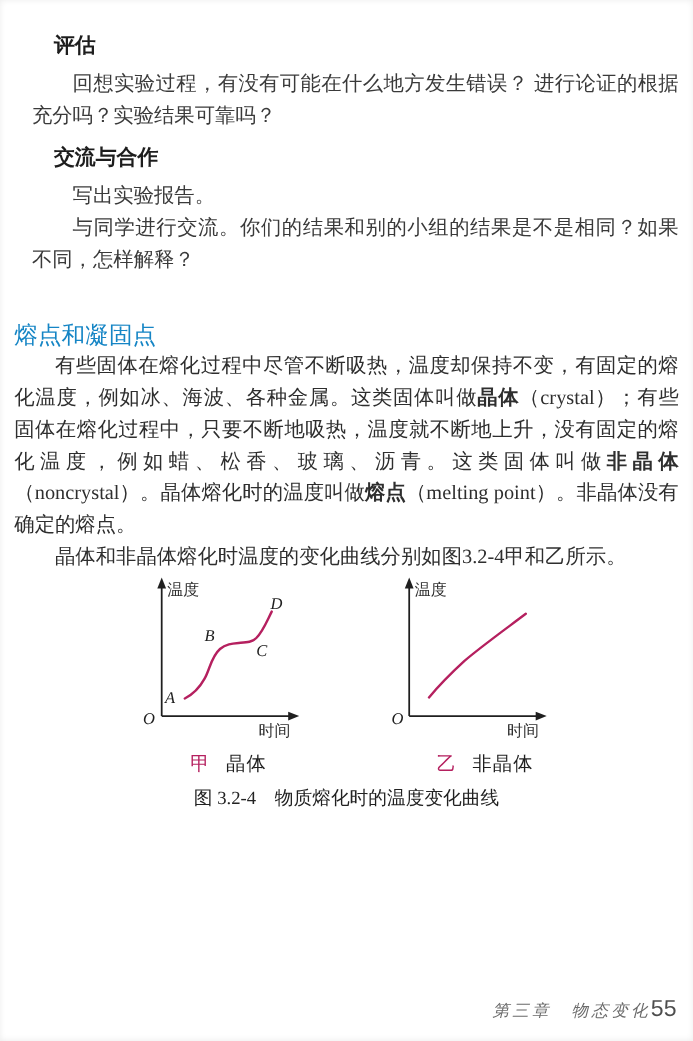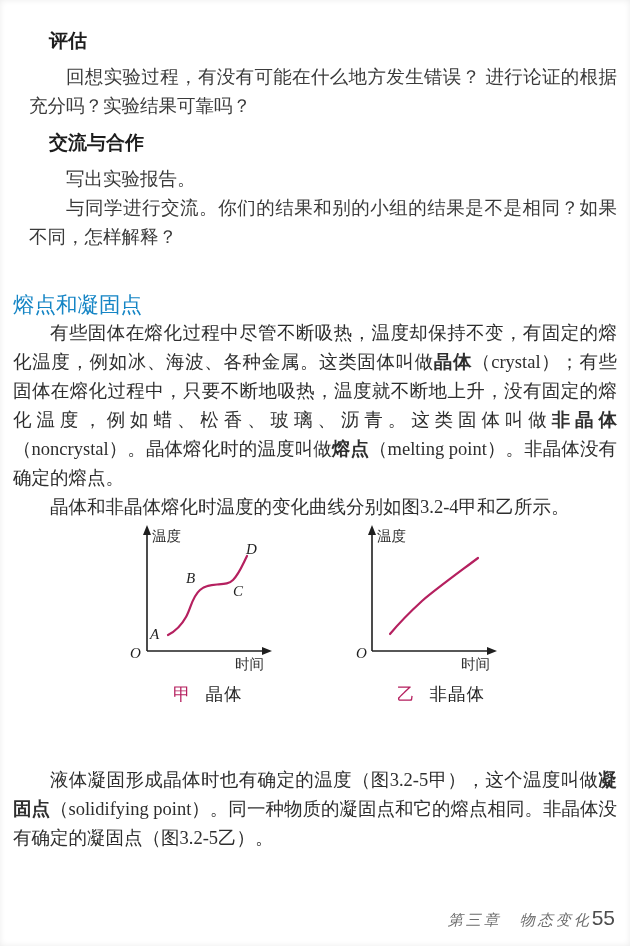--- a/index.html
+++ b/index.html
@@ -108,22 +108,22 @@
       <path d="M 40 112 C 50 100, 60 90, 72 79 C 86 67, 104 54, 128 36" fill="none" stroke="#b5205f" stroke-width="2.2" stroke-linecap="round"></path>
     </svg>
 
     <div class="sub-caption cap-left">
       <span class="tag">甲</span><span>晶体</span>
     </div>
     <div class="sub-caption cap-right">
       <span class="tag">乙</span><span>非晶体</span>
     </div>
 
+    <div class="fig-caption">图 3.2-4　物质熔化时的温度变化曲线</div>
   </div>
 
-  <p class="body-text" style="margin-top:30px;"><span>液体凝固形成晶体时也有确定的温度（图3.2-5甲），这个温度叫做</span><span class="b">凝固点</span><span>（solidifying point）。同一种物质的凝固点和它的熔点相同。非晶体没有确定的凝固点（图3.2-5乙）。</span></p>
 
 </div>
 
 <div class="page-footer">
   <span class="footer-chapter">第三章　物态变化</span>
   <span class="footer-page-num">55</span>
 </div>
 
 </body></html>

